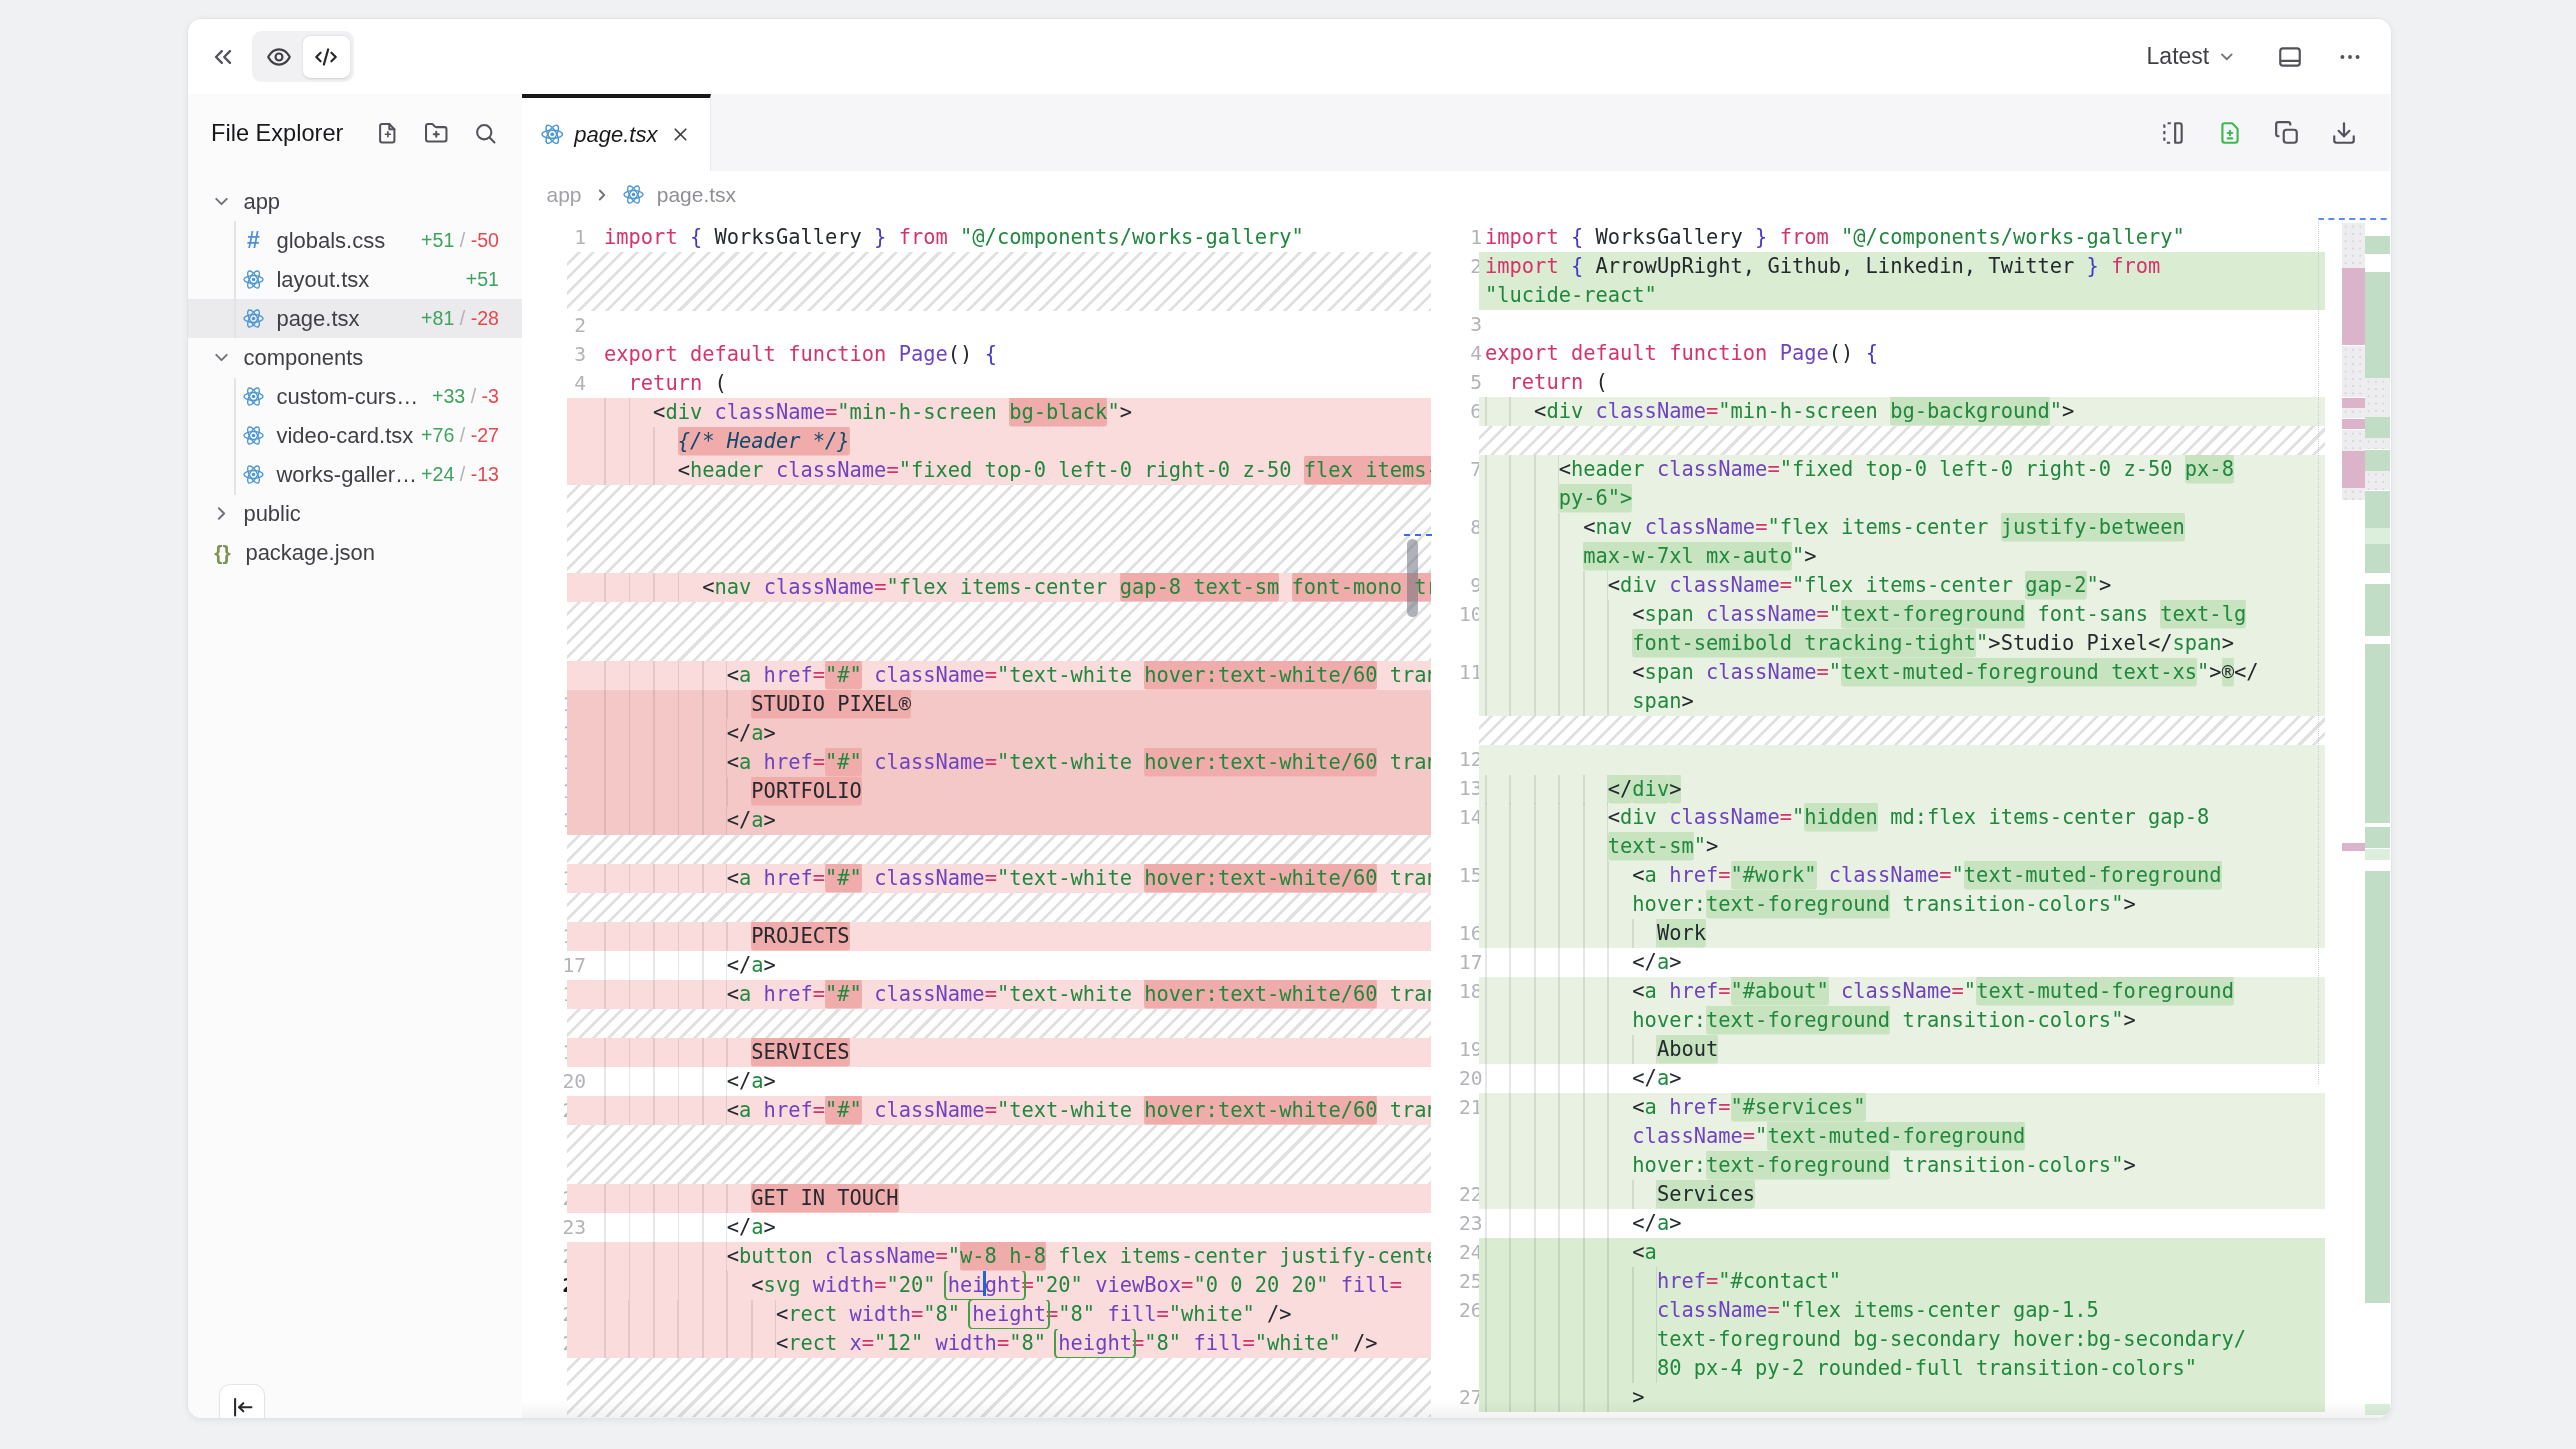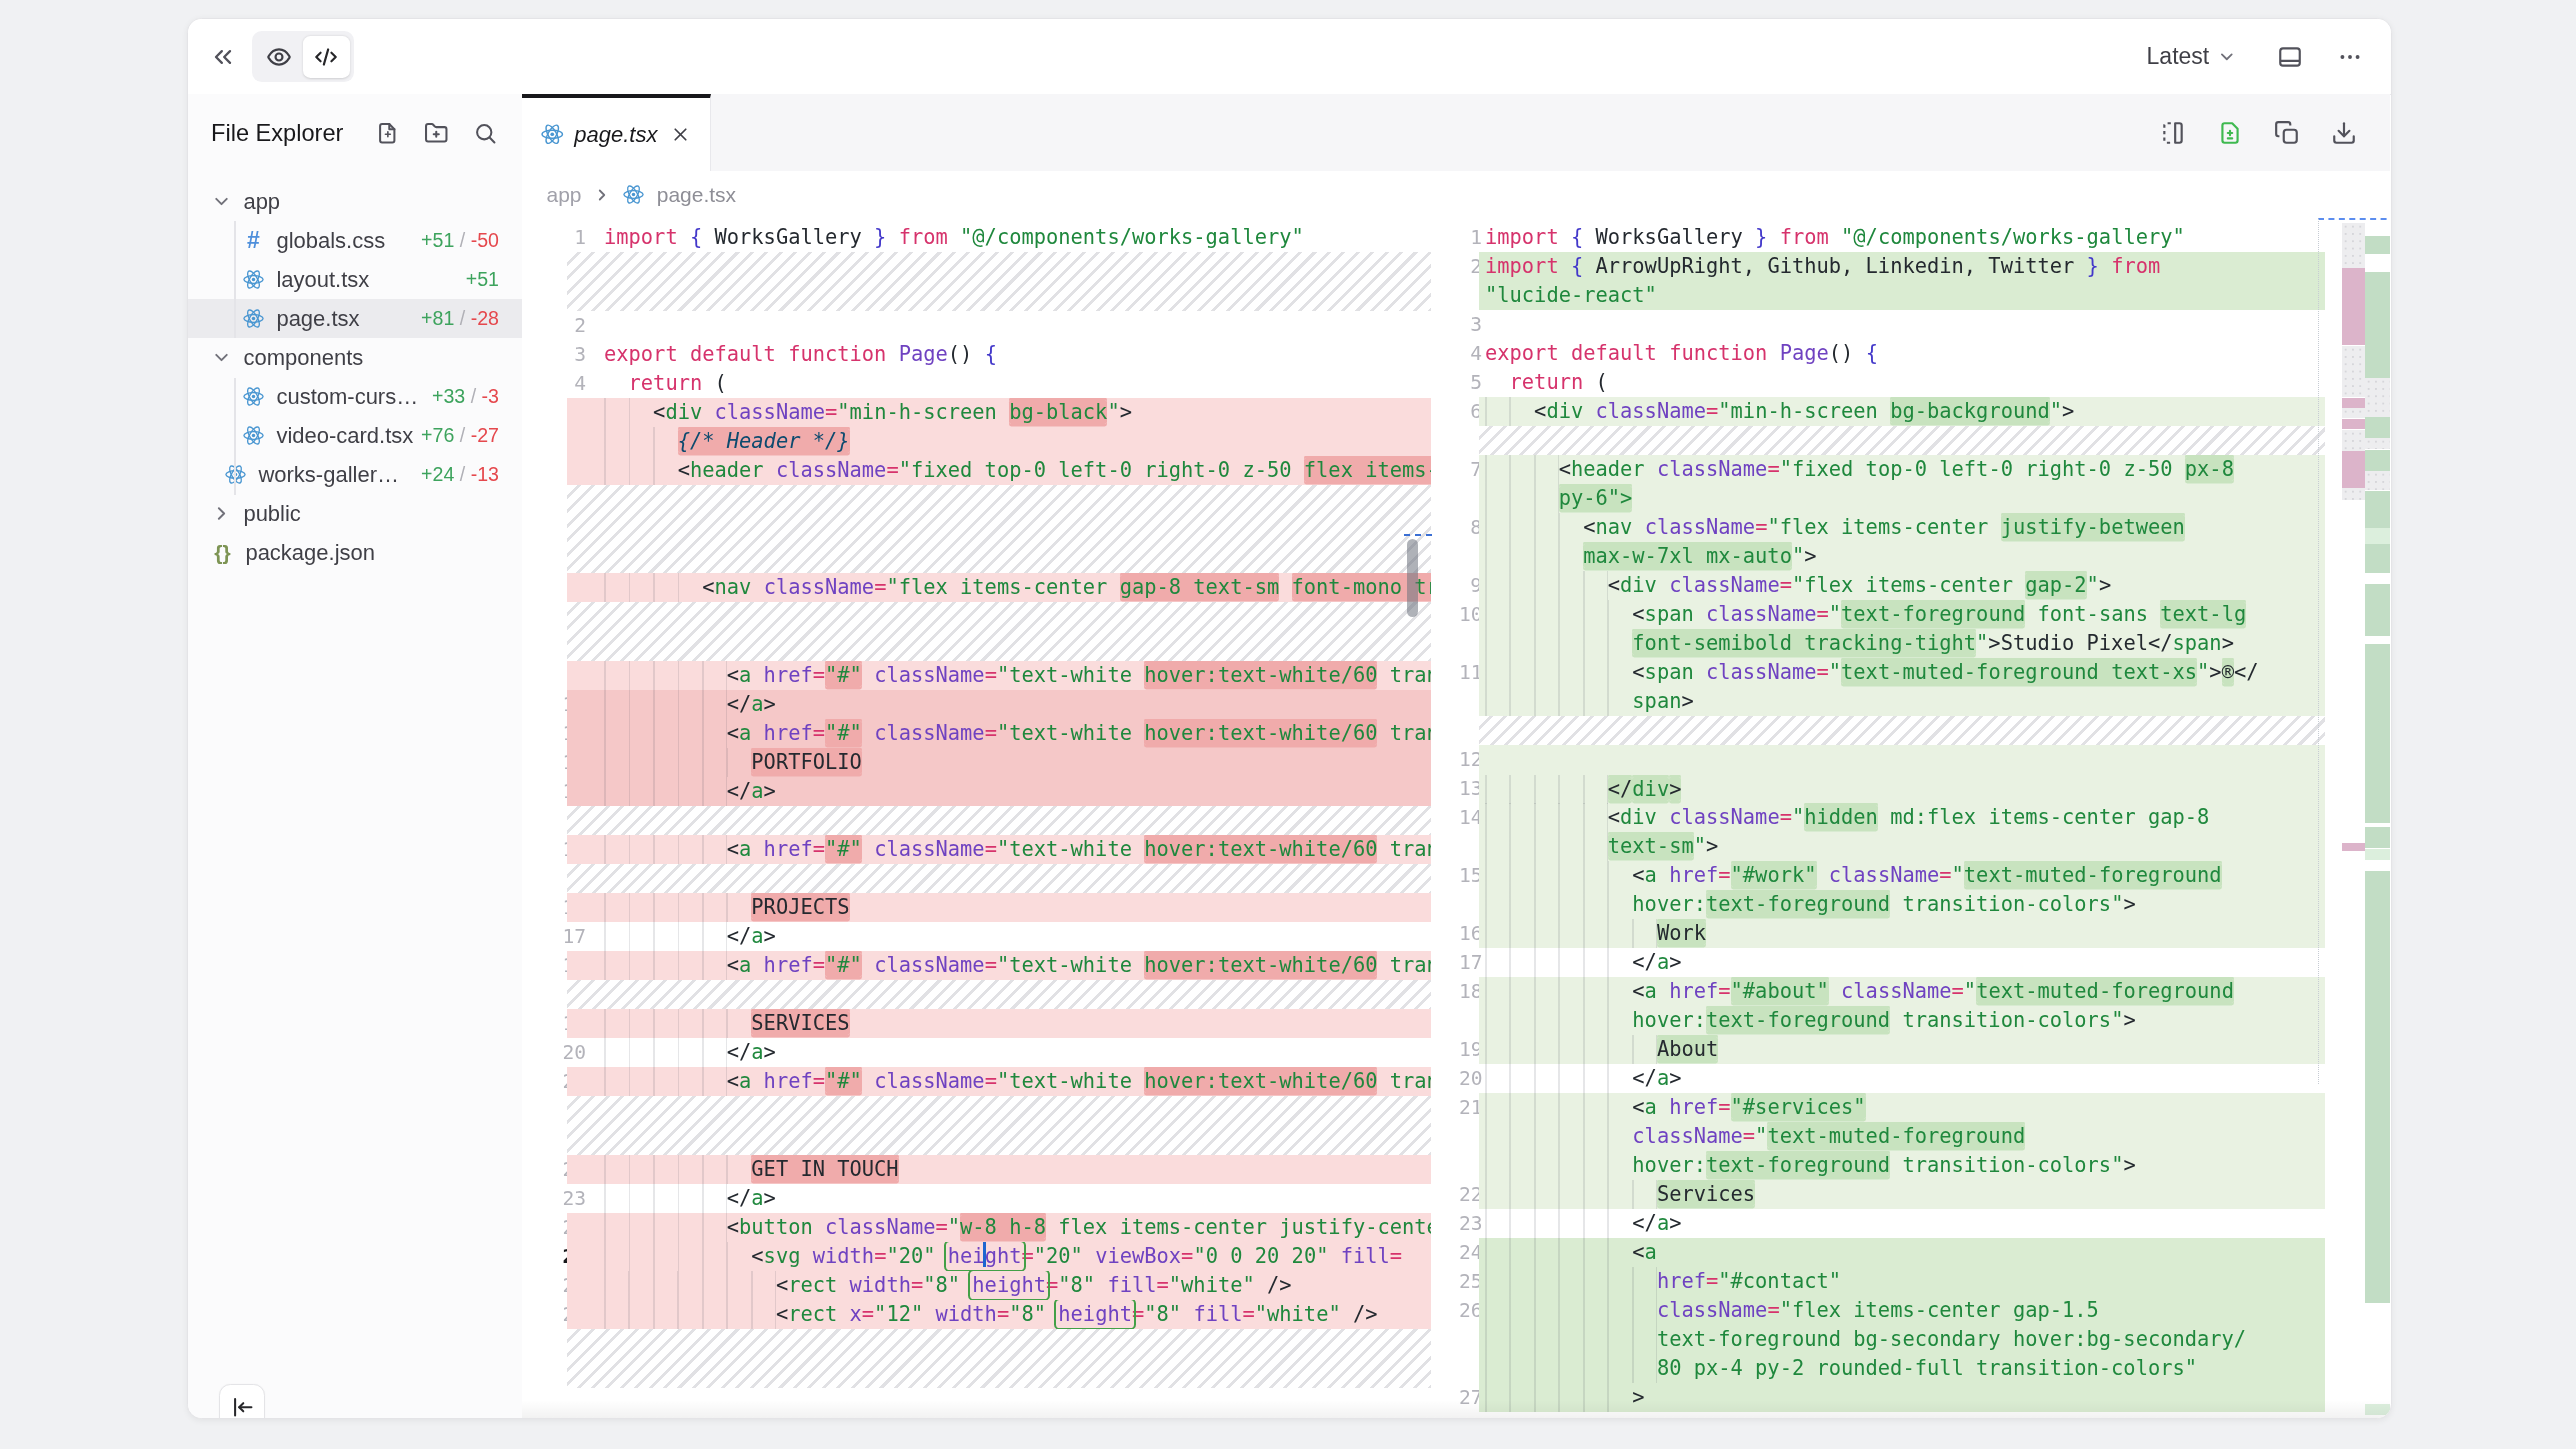--- a/index.html
+++ b/index.html
@@ -232,21 +232,21 @@
               <svg width="23" height="23" viewBox="0 0 24 24" fill="none" stroke="#4996d1" stroke-width="1.4">
                 <circle cx="12" cy="12" r="1.8" fill="#4996d1" stroke="none"></circle>
                 <ellipse cx="12" cy="12" rx="10" ry="4"></ellipse>
                 <ellipse cx="12" cy="12" rx="10" ry="4" transform="rotate(60 12 12)"></ellipse>
                 <ellipse cx="12" cy="12" rx="10" ry="4" transform="rotate(120 12 12)"></ellipse>
               </svg>
             </span>
             <span class="lbl">video-card.tsx</span>
             <span class="badge"><span class="plus">+76</span><span class="slash"> / </span><span class="minus">-27</span></span>
           </div>
-          <div class="titem" style="padding-left: 36px;">
+          <div class="titem" style="padding-left: 54px;">
             <span>
               <svg width="23" height="23" viewBox="0 0 24 24" fill="none" stroke="#4996d1" stroke-width="1.4">
                 <circle cx="12" cy="12" r="1.8" fill="#4996d1" stroke="none"></circle>
                 <ellipse cx="12" cy="12" rx="10" ry="4"></ellipse>
                 <ellipse cx="12" cy="12" rx="10" ry="4" transform="rotate(60 12 12)"></ellipse>
                 <ellipse cx="12" cy="12" rx="10" ry="4" transform="rotate(120 12 12)"></ellipse>
               </svg>
             </span>
             <span class="lbl">works-galler…</span>
             <span class="badge"><span class="plus">+24</span><span class="slash"> / </span><span class="minus">-13</span></span>
@@ -399,20 +399,25 @@
               <span class="gut">8</span>
               <span class="code" style="background: repeating-linear-gradient(90deg, rgba(60, 65, 80, 0.13) 0px, rgba(60, 65, 80, 0.13) 1.6px, transparent 1.6px, transparent 24.5px) 0px 0px / 98px 100% no-repeat;"><span class="tk-x">        </span><span class="tk-p">&lt;</span><span class="tk-t">nav</span><span class="tk-x"> </span><span class="tk-a">className</span><span class="tk-e">=</span><span class="tk-s">"flex items-center </span><span class="tk-s chunk-del">gap-8 text-sm</span><span class="tk-s"> </span><span class="tk-s chunk-del">font-mono tracking-wide</span></span>
             </div>
             <div class="hrow" style="height: 59px;">
               <div class="hfill"></div>
             </div>
             <div class="crow bg-del">
               <div class="rowbg"></div>
               <span class="gut">9</span>
               <span class="code" style="background: repeating-linear-gradient(90deg, rgba(60, 65, 80, 0.13) 0px, rgba(60, 65, 80, 0.13) 1.6px, transparent 1.6px, transparent 24.5px) 0px 0px / 123px 100% no-repeat;"><span class="tk-x">          </span><span class="tk-p">&lt;</span><span class="tk-t">a</span><span class="tk-x"> </span><span class="tk-a">href</span><span class="tk-e">=</span><span class="tk-s chunk-del">"#"</span><span class="tk-x"> </span><span class="tk-a">className</span><span class="tk-e">=</span><span class="tk-s">"text-white </span><span class="tk-s chunk-del">hover:text-white/60</span><span class="tk-s"> transition-colors"</span></span>
+            </div>
+            <div class="crow bg-delf">
+              <div class="rowbg"></div>
+              <span class="gut">10</span>
+              <span class="code" style="background: repeating-linear-gradient(90deg, rgba(60, 65, 80, 0.13) 0px, rgba(60, 65, 80, 0.13) 1.6px, transparent 1.6px, transparent 24.5px) 0px 0px / 147px 100% no-repeat;"><span class="tk-x">            </span><span class="tk-x chunk-del">STUDIO PIXEL®</span></span>
             </div>
             <div class="crow bg-delf">
               <div class="rowbg"></div>
               <span class="gut">11</span>
               <span class="code" style="background: repeating-linear-gradient(90deg, rgba(60, 65, 80, 0.13) 0px, rgba(60, 65, 80, 0.13) 1.6px, transparent 1.6px, transparent 24.5px) 0px 0px / 123px 100% no-repeat;"><span class="tk-x">          </span><span class="tk-p">&lt;/</span><span class="tk-t">a</span><span class="tk-p">&gt;</span></span>
             </div>
             <div class="crow bg-delf">
               <div class="rowbg"></div>
               <span class="gut">12</span>
               <span class="code" style="background: repeating-linear-gradient(90deg, rgba(60, 65, 80, 0.13) 0px, rgba(60, 65, 80, 0.13) 1.6px, transparent 1.6px, transparent 24.5px) 0px 0px / 123px 100% no-repeat;"><span class="tk-x">          </span><span class="tk-p">&lt;</span><span class="tk-t">a</span><span class="tk-x"> </span><span class="tk-a">href</span><span class="tk-e">=</span><span class="tk-s chunk-del">"#"</span><span class="tk-x"> </span><span class="tk-a">className</span><span class="tk-e">=</span><span class="tk-s">"text-white </span><span class="tk-s chunk-del">hover:text-white/60</span><span class="tk-s"> transition-colors"</span></span>

